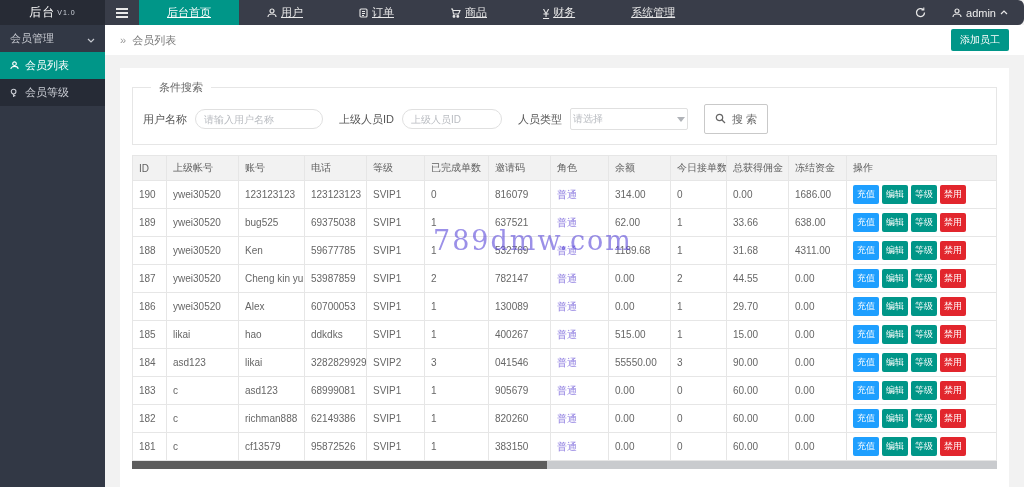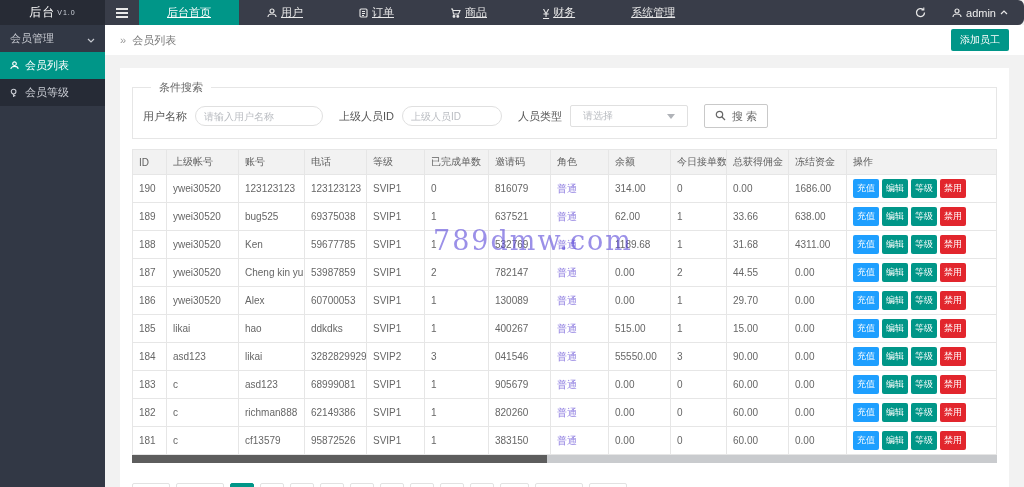--- a/index.html
+++ b/index.html
@@ -33,23 +33,23 @@
   .btn-add { background:#009688; color:#fff; border:none; border-radius:2px; font-size:10px; padding:4px 9px; cursor:pointer; }
   .card { background:#fff; margin:13px 15px 0; padding:12px 12px 30px; }
   
   fieldset.search { border:1px solid #e6e6e6; padding:7px 10px 10px; }
   fieldset.search legend { font-size:11px; color:#666; padding:0 8px; margin-left:8px; }
   .search-row { display:flex; align-items:center; gap:16px; margin-top:2px; }
   .field { display:flex; align-items:center; gap:8px; }
   .field label { color:#565656; font-size:11px; white-space:nowrap; }
   .field input { width:128px; height:20px; border:1px solid #e0e0e0; border-radius:10px; padding:0 8px; font-size:10px; color:#333; outline:none; }
   .field input::placeholder { color:#b9bcc1; }
-  .select { width:118px; height:22px; border:1px solid #e0e0e0; border-radius:2px; display:flex; align-items:center; justify-content:space-between; padding:0 12px; color:#b9bcc1; font-size:10px; cursor:pointer; }
+  .select { width:118px; height:22px; border:1px solid #e0e0e0; border-radius:2px; display:flex; align-items:center; justify-content:space-between; padding:0 2px; color:#b9bcc1; font-size:10px; cursor:pointer; }
   .caret-down { width:0; height:0; border-left:4px solid transparent; border-right:4px solid transparent; border-top:5px solid #b0b3b8; }
-  .btn-search { height:24px; background:#fff; border:1px solid #c9c9c9; border-radius:2px; display:flex; align-items:center; gap:6px; padding:0 10px; color:#666; font-size:11px; cursor:pointer; }
+  .btn-search { height:30px; background:#fff; border:1px solid #c9c9c9; border-radius:2px; display:flex; align-items:center; gap:6px; padding:0 10px; color:#666; font-size:11px; cursor:pointer; }
   
   table { width:100%; border-collapse:collapse; table-layout:fixed; margin-top:10px; font-size:10px; }
   th { background:#f2f2f2; border:1px solid #e6e6e6; color:#5f5f5f; font-weight:normal; text-align:left; padding:5px 6px; white-space:nowrap; overflow:hidden; }
   td { border:1px solid #e6e6e6; color:#666; padding:4px 6px; white-space:nowrap; overflow:hidden; background:#fff; }
   .role { color:#8d7ce0; }
   .ops { overflow:visible; }
   .ops .act { border:none; border-radius:2px; color:#fff; font-size:9px; padding:3px 4px; margin-right:3px; cursor:pointer; white-space:nowrap; }
   .act-0 { background:#1E9FFF; }
   .act-1, .act-2 { background:#009688; }
   .act-3 { background:#e2262d; }

